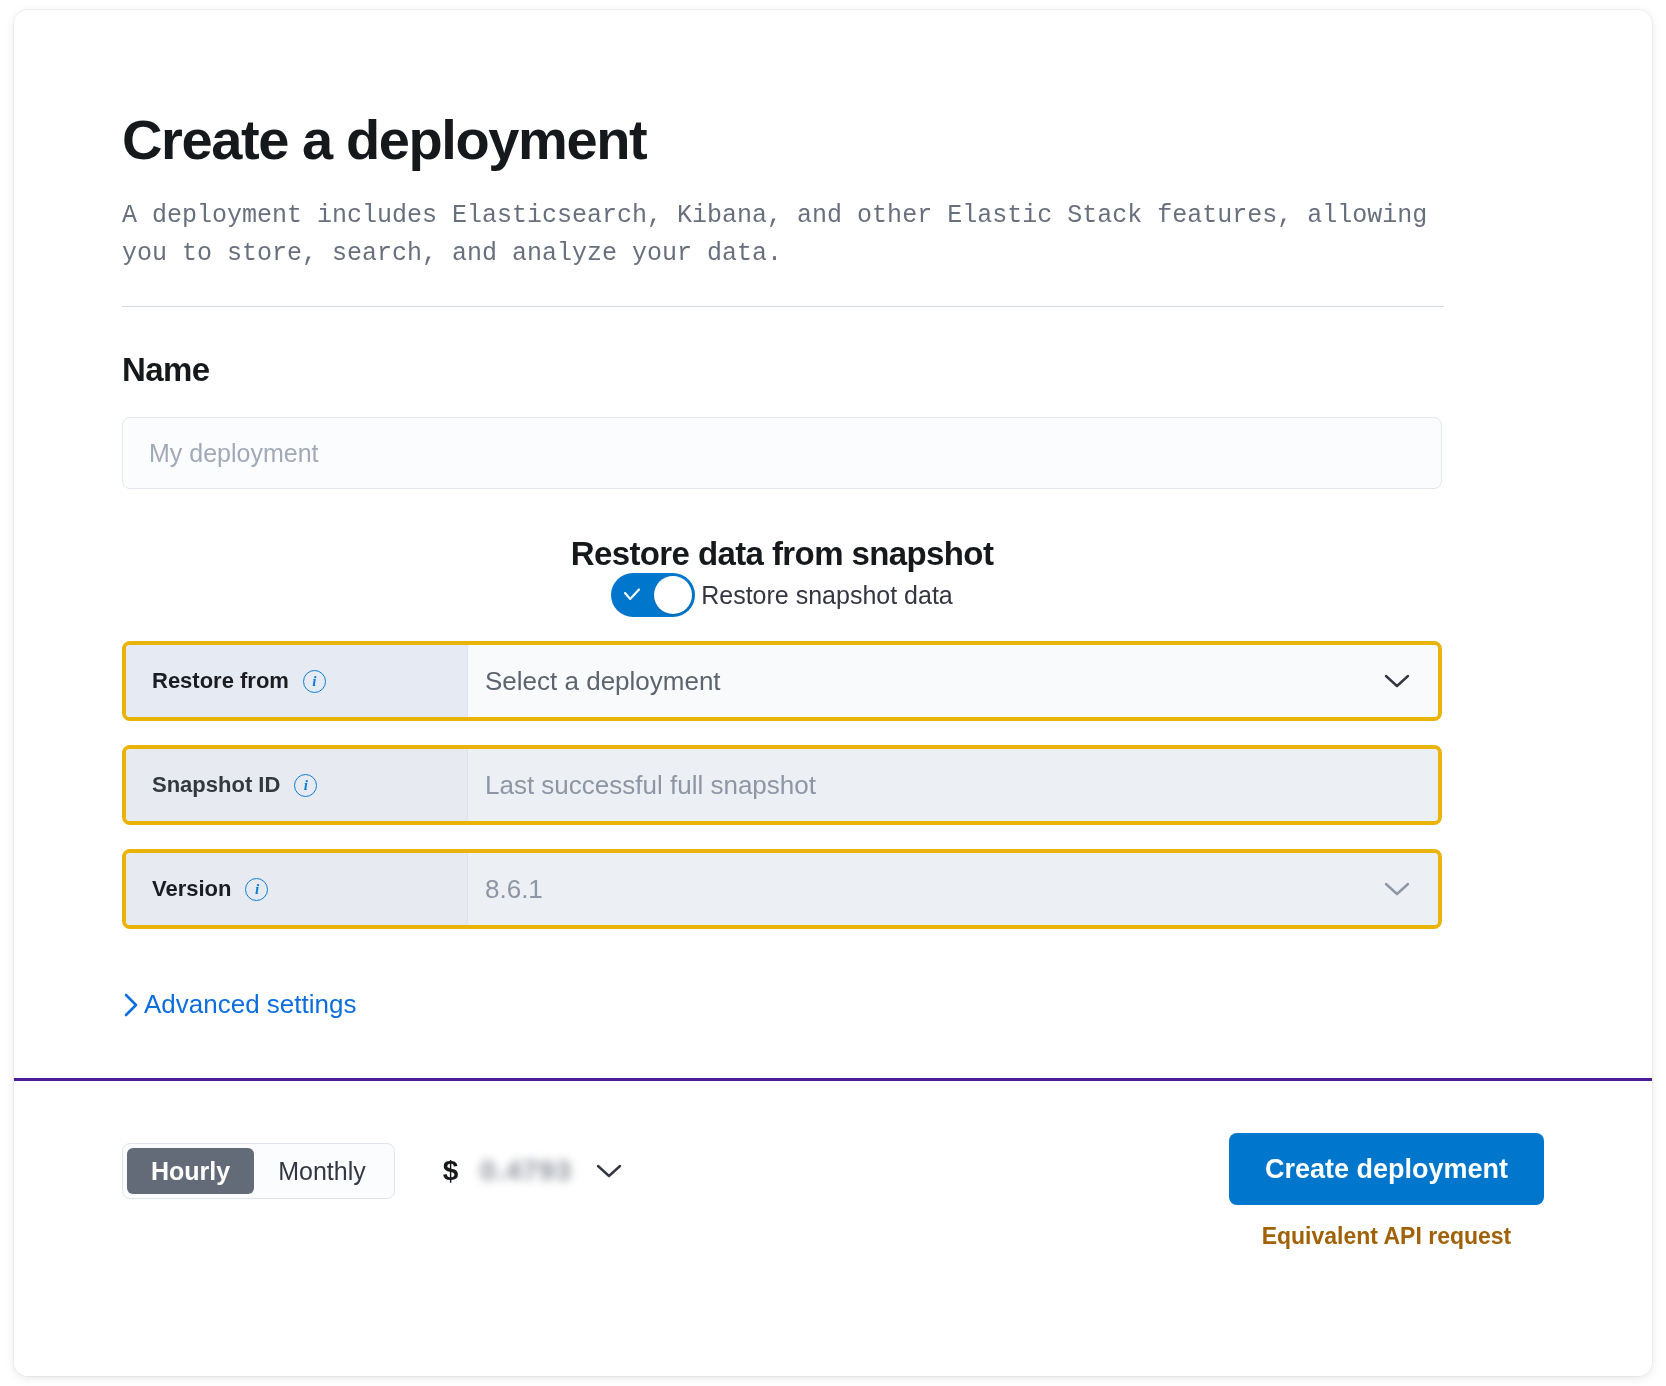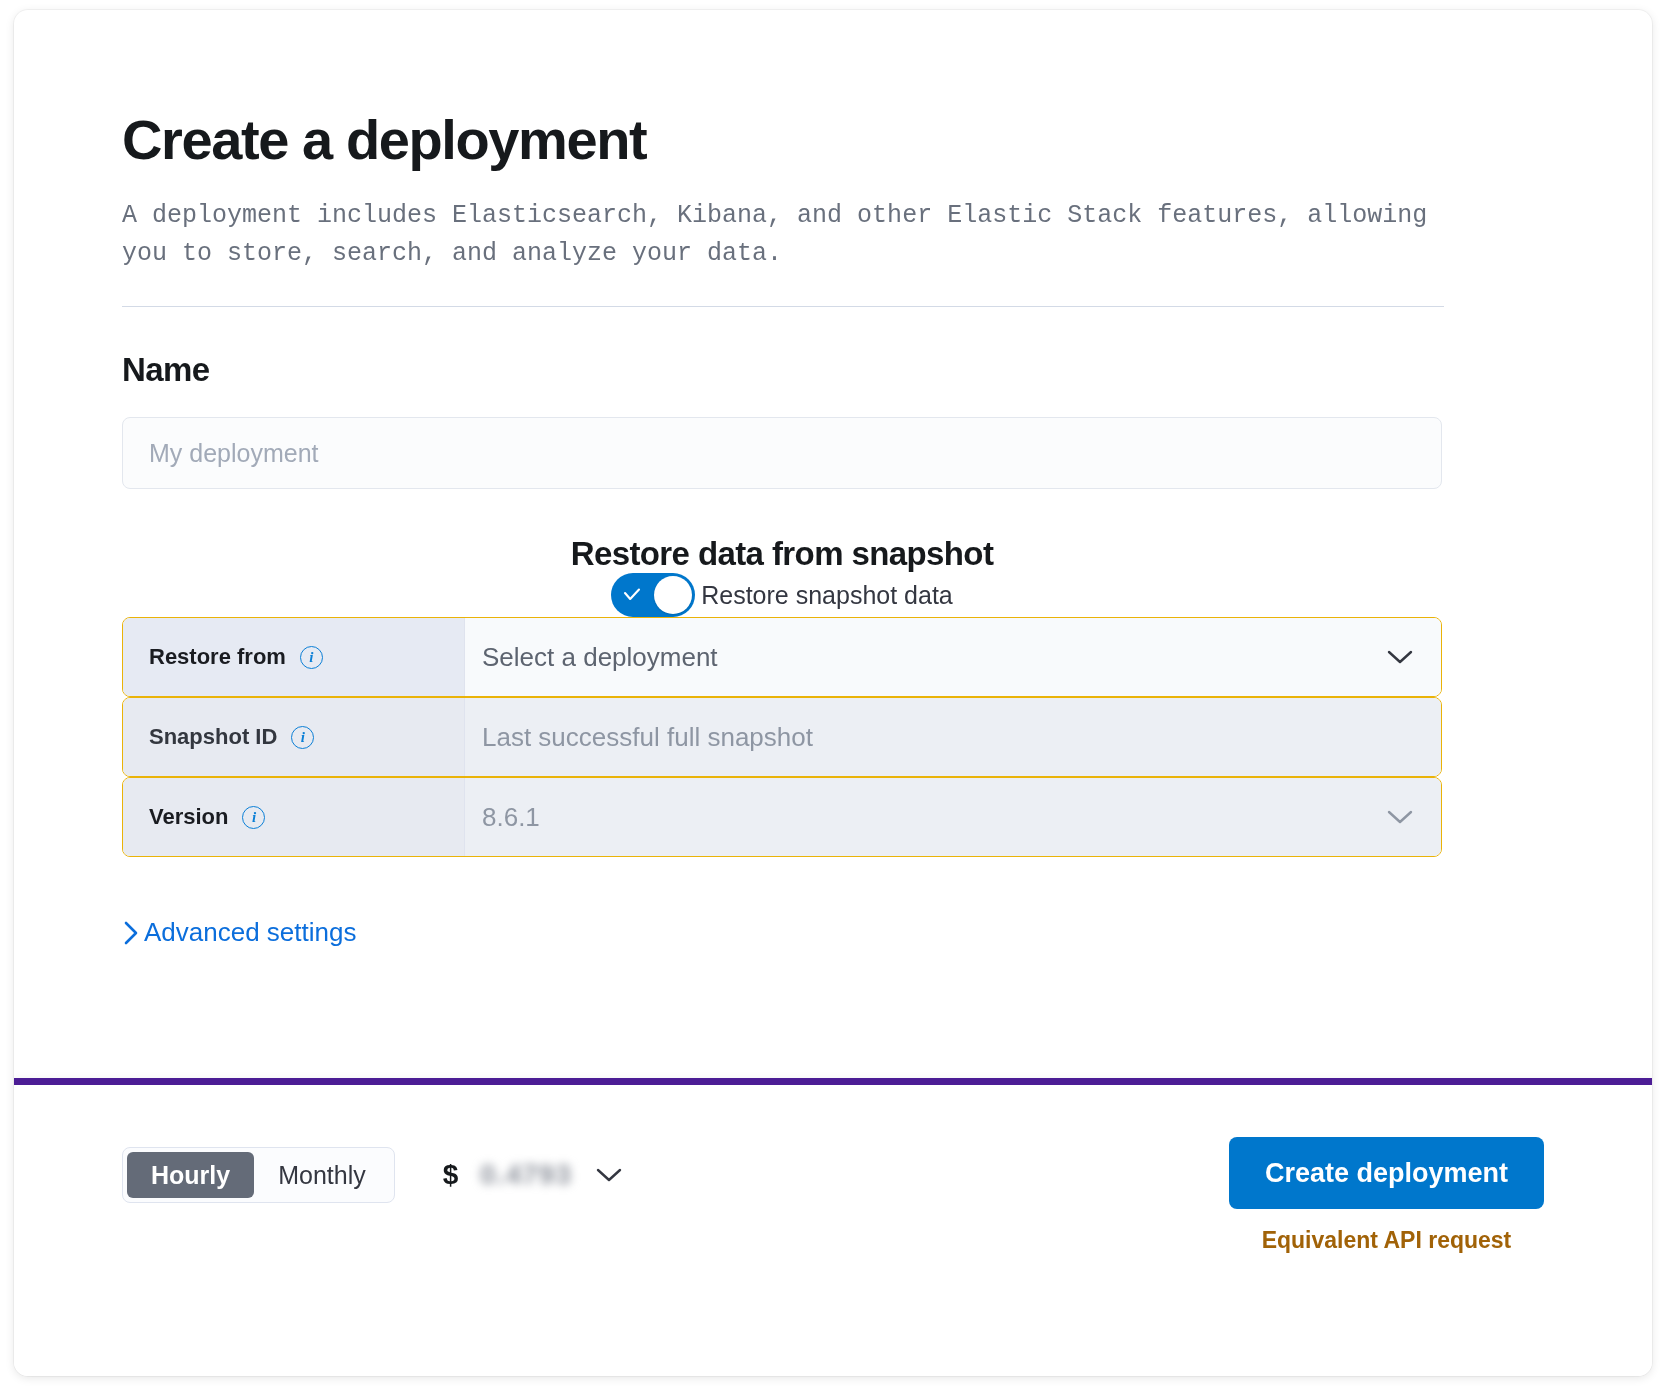--- a/index.html
+++ b/index.html
@@ -114,26 +114,27 @@
     position: absolute;
     left: 12px; top: 13px;
     width: 18px; height: 18px;
   }
   .toggle-label {
     font-size: 25px;
     color: #343741;
   }
 
   .field-row {
+    margin-top: 24px;
     width: 1320px;
     height: 80px;
     display: flex;
     border-radius: 8px;
     overflow: hidden;
-    border: 1px solid #eab308;
+    border: 4px solid #eab308;
   }
   .field-row .prepend {
     width: 342px;
     background: #e6eaf3;
     display: flex;
     align-items: center;
     gap: 14px;
     padding-left: 26px;
     font-size: 22px;
     font-weight: 700;
@@ -189,21 +190,21 @@
   .advanced .arrow {
     width: 18px; height: 26px;
   }
 
   
   .footer {
     position: absolute;
     left: 0; right: 0; bottom: 0;
     height: 298px;
     background: #ffffff;
-    border-top: 7px solid #4c1d95;
+    border-top: 3px solid #4c1d95;
     box-shadow: 0 -2px 6px rgba(0,0,0,0.03);
     padding: 52px 108px 0 108px;
     display: flex;
     align-items: flex-start;
     justify-content: space-between;
   }
   .footer-left {
     display: flex;
     align-items: center;
     gap: 48px;

